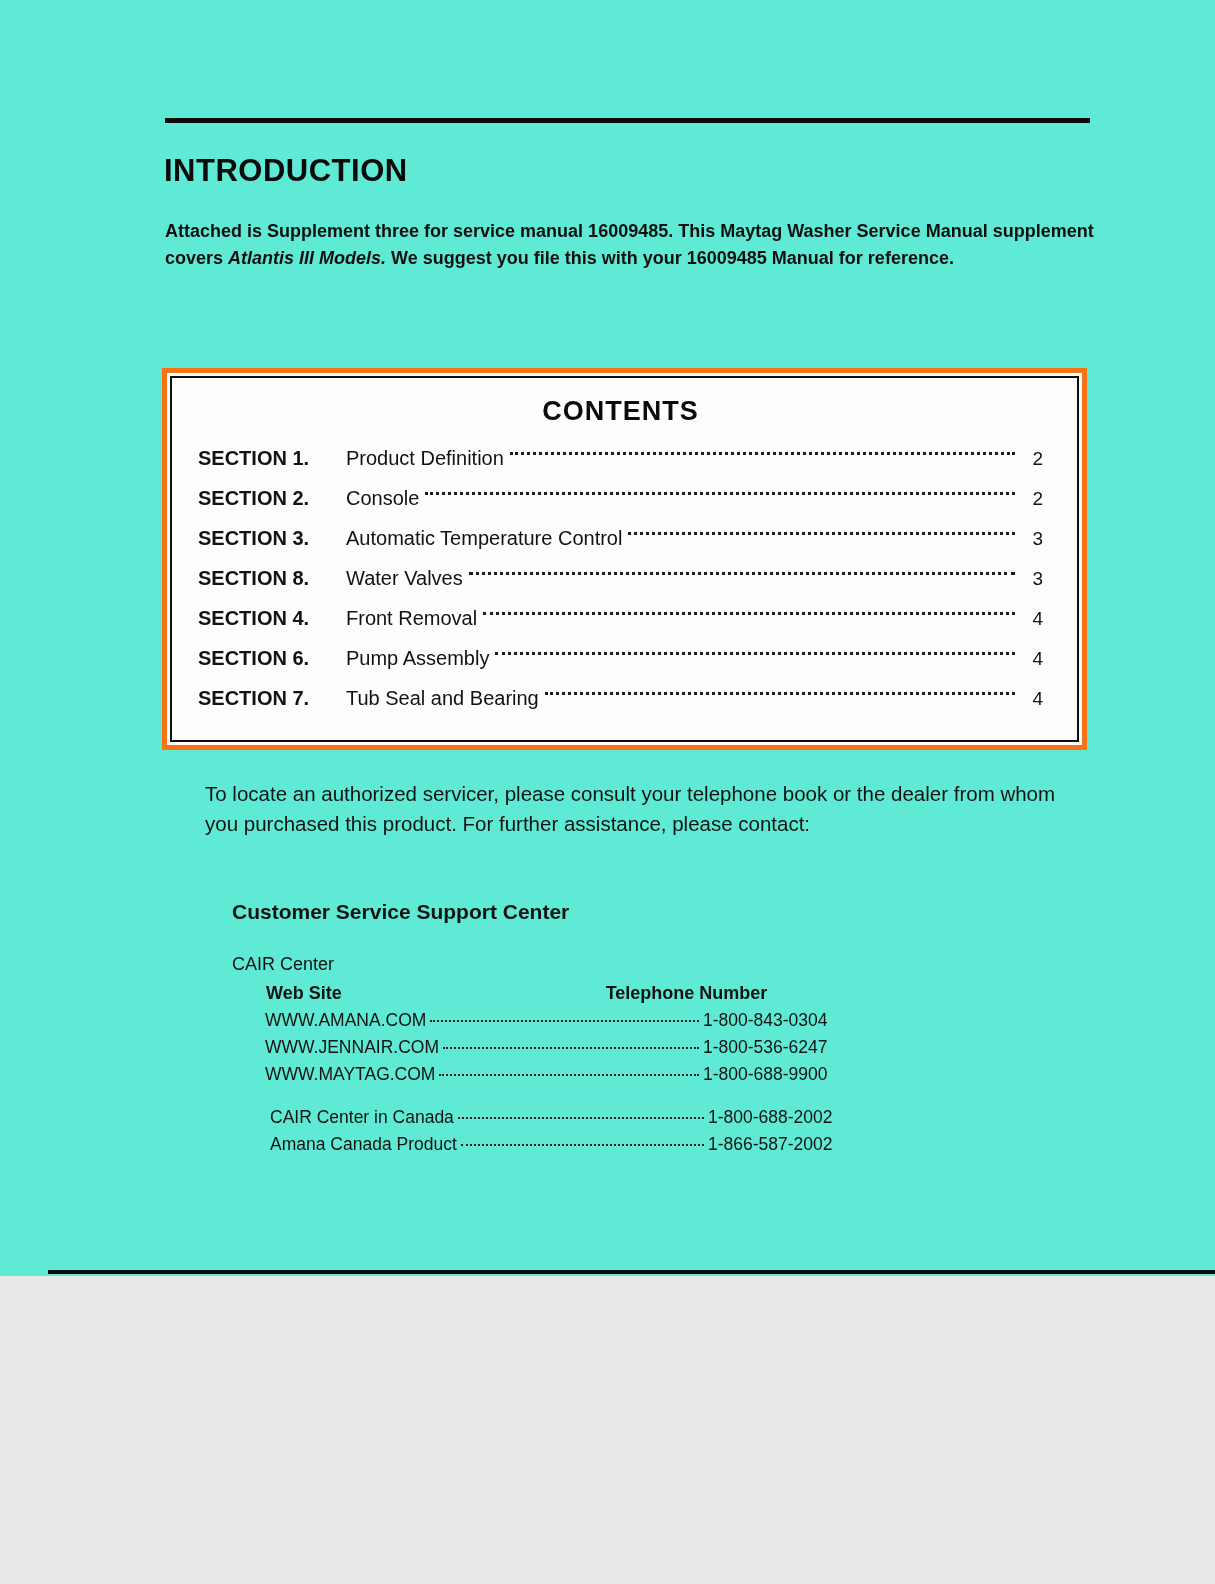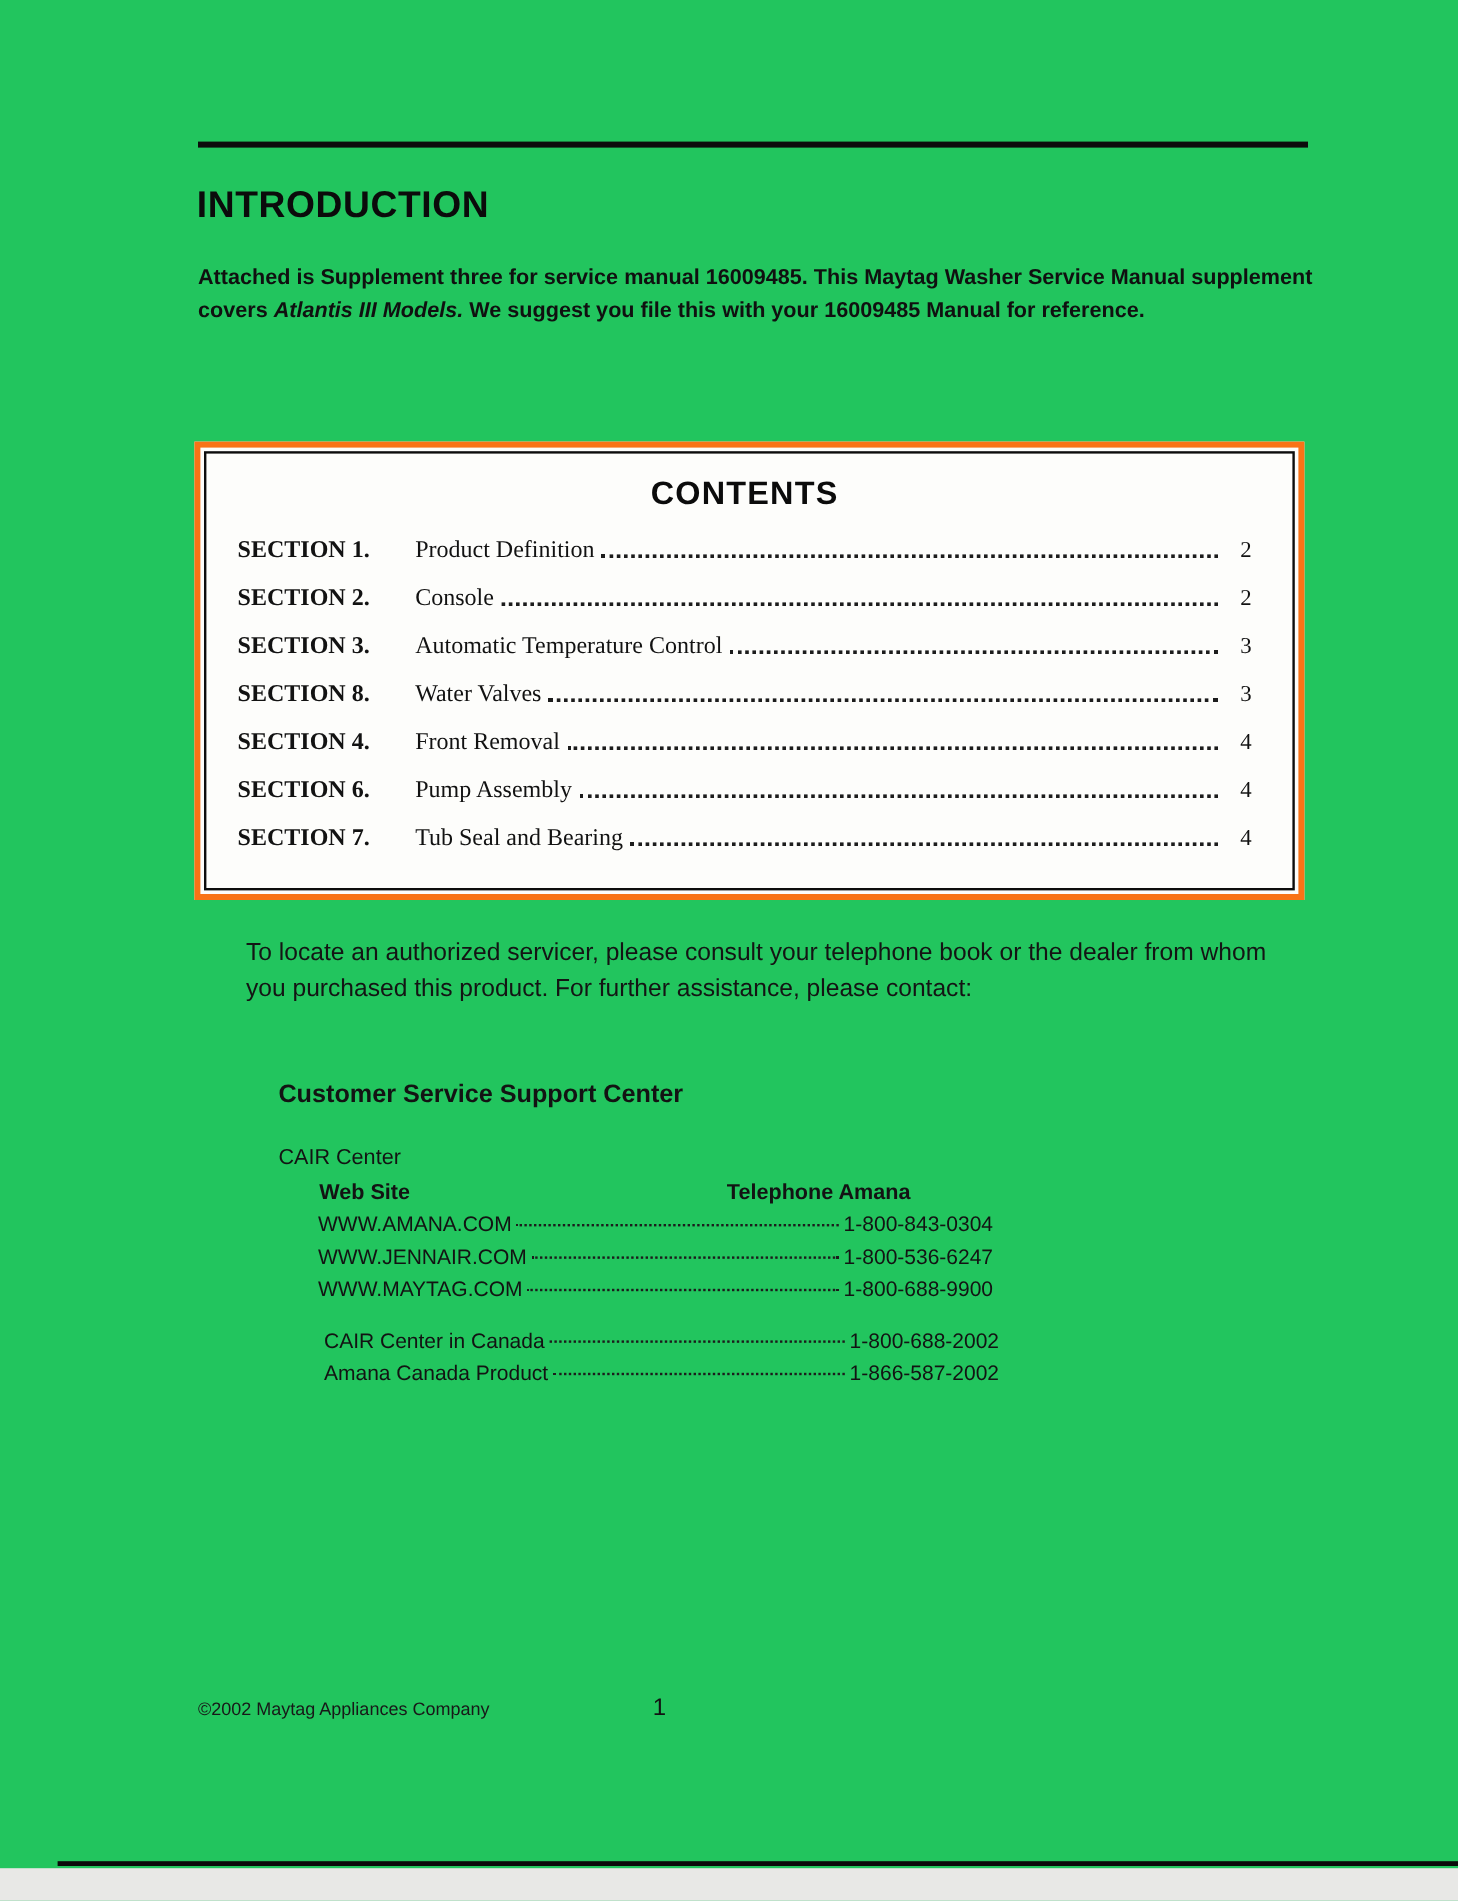--- a/index.html
+++ b/index.html
@@ -3,23 +3,23 @@
 <meta charset="utf-8">
 <style>
   html, body {
     margin: 0;
     padding: 0;
     background: #e8e8e6;
   }
   .page {
     position: relative;
     width: 1215px;
-    height: 1557px;
+    height: 1276px;
     margin: 0 auto;
-    background: #22c55e;
+    background: #5eead4;
     font-family: "Liberation Sans", sans-serif;
     color: #111;
     overflow: hidden;
   }
 
   
   .top-rule {
     position: absolute;
     top: 118px; left: 165px; width: 925px; height: 5px;
     background: #0c0c0c;
@@ -63,25 +63,24 @@
   .contents-title {
     text-align: center;
     font-size: 27px;
     font-weight: bold;
     letter-spacing: 1px;
     margin: 2px 0 20px 0;
     color: #0b0b0b;
   }
   .toc-row {
     display: flex;
-    align-items: flex-end;
+    align-items: center;
     font-size: 20px;
     margin: 0 0 17px 0;
     color: #121212;
-    font-family: Liberation Serif, serif;
   }
   .toc-row:last-child { margin-bottom: 4px; }
   .toc-section {
     font-weight: bold;
     width: 148px;
     flex: 0 0 148px;
   }
   .toc-label { white-space: nowrap; }
   .leader {
     flex: 1 1 auto;
@@ -240,21 +239,21 @@
   </div>
 
   <p class="locate">To locate an authorized servicer, please consult your telephone book or the dealer from whom you purchased this product.  For further assistance, please contact:</p>
 
   <div class="support">
     <div class="support-heading">Customer Service Support Center</div>
     <div class="cair-center">CAIR Center</div>
 
     <div class="cols-header">
       <span class="col-web">Web Site</span>
-      <span class="col-phone">Telephone Amana</span>
+      <span class="col-phone">Telephone Number</span>
     </div>
 
     <div class="contact-group">
       <div class="contact-row">
         <span>WWW.AMANA.COM</span>
         <span class="leader"></span>
         <span class="contact-phone">1-800-843-0304</span>
       </div>
       <div class="contact-row">
         <span>WWW.JENNAIR.COM</span>

